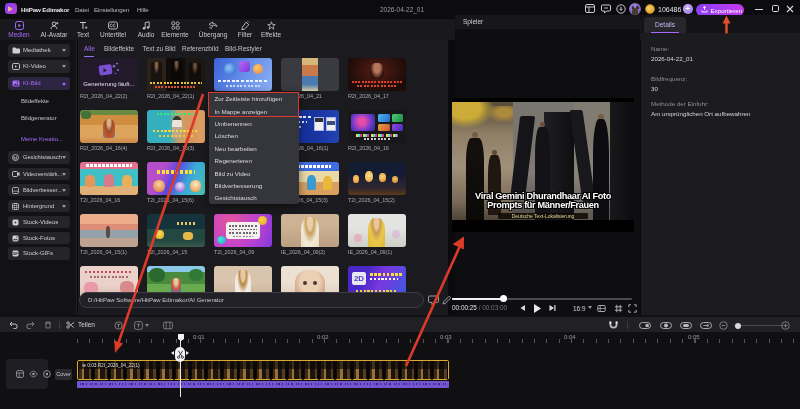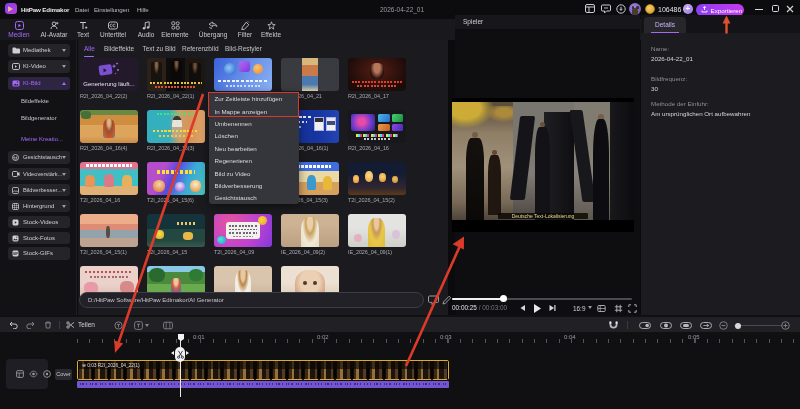--- a/index.html
+++ b/index.html
@@ -408,20 +408,26 @@
       <div class="abs" style="left:42px;top:3px;width:14px;height:12px;background:#2f7a35;border-radius:45%;"></div>
     </div>
     <div class="th" style="left:136px;top:226px;background:linear-gradient(180deg,#d9c4ae 0 50%,#c9b098);">
       <div class="abs" style="left:21px;top:4px;width:16px;height:29px;background:radial-gradient(ellipse at 50% 15%,#e8c8a0 0 18%,#b88848 30%,#f4f0e8 55%,#ece4d4);border-radius:40% 40% 0 0;"></div>
     </div>
     <div class="th" style="left:203px;top:226px;background:linear-gradient(180deg,#ece0d2 0 50%,#dccbb8);">
       <div class="abs" style="left:14px;top:4px;width:30px;height:29px;background:radial-gradient(ellipse at 50% 40%,#ecd0b4 0 45%,#d8b090 70%,#c89878);border-radius:45% 45% 20% 20%;"></div>
       <div class="abs" style="left:22px;top:15px;width:4px;height:4px;background:#4a3a30;border-radius:50%;"></div>
       <div class="abs" style="left:32px;top:15px;width:4px;height:4px;background:#4a3a30;border-radius:50%;"></div>
     </div>
+    <div class="th" style="left:270px;top:226px;background:linear-gradient(115deg,#4a28c8 0 30%,#7a38e0 55%,#3a5ae0);">
+      <div class="abs" style="left:4px;top:6px;width:14px;height:13px;background:#e8e8f0;border-radius:2px;font-size:8px;font-weight:bold;color:#5a38d0;text-align:center;line-height:13px;">2D</div>
+      <div class="abs" style="left:22px;top:7px;width:32px;height:2.6px;background:repeating-linear-gradient(90deg,#f8e03a 0 2.6px,transparent 2.6px 4.2px);"></div>
+      <div class="abs" style="left:22px;top:12px;width:28px;height:2.2px;background:repeating-linear-gradient(90deg,#fff 0 2.2px,transparent 2.2px 3.8px);"></div>
+      <div class="abs" style="left:8px;top:24px;width:42px;height:2.2px;background:repeating-linear-gradient(90deg,#e8d83a 0 2.2px,transparent 2.2px 3.8px);"></div>
+    </div>
 
     <div class="abs" style="left:1px;top:252px;width:345px;height:16px;background:#212127;border:1px solid #3c3c44;border-radius:8px;">
       <div class="abs" style="left:8px;top:4px;font-size:6px;color:#c6c6cc;">D:/HitPaw Software/HitPaw Edimakor/AI Generator</div>
     </div>
     <svg class="ic" style="left:350px;top:255px" width="11" height="10" viewBox="0 0 11 10">
         <path d="M1.5 1h8a1 1 0 0 1 1 1v4.4a1 1 0 0 1-1 1h-3.6l-2 2v-2h-2.4a1 1 0 0 1-1-1V2a1 1 0 0 1 1-1z" fill="none" stroke="#9a9aa2" stroke-width="1"></path>
       </svg>
     <svg class="ic" style="left:364px;top:255px" width="10" height="10" viewBox="0 0 10 10">
         <path d="M7.2 1.2l1.6 1.6-5.6 5.6-2.2 0.6 0.6-2.2z" fill="none" stroke="#9a9aa2" stroke-width="1"></path>
       </svg>
@@ -446,20 +452,21 @@
       </div>
       <div class="abs" style="left:122px;top:4px;width:60px;height:118px;background:linear-gradient(180deg,#969084 0 35%,#a09890 60%,#6c645c);">
         <div class="abs" style="right:0;top:0px;width:24px;height:118px;background:linear-gradient(90deg,#1c1c20,#0e0e12);"></div>
         <div class="abs" style="left:2px;top:8px;width:13px;height:92px;background:#1b1b20;border-radius:2px;transform:skewX(8deg);"></div>
         <div class="abs" style="left:24px;top:12px;width:6px;height:6px;background:#8a6a52;border-radius:50%;"></div>
         <div class="abs" style="left:19px;top:17px;width:16px;height:101px;background:#0f0f13;border-radius:35% 35% 0 0;"></div>
       </div>
       <div class="abs" style="left:0;top:0;width:182px;height:134px;background:rgba(10,8,6,0.14);"></div>
       <div class="abs" style="left:0;top:0;width:182px;height:4px;background:#000;"></div>
       <div class="abs" style="left:0;top:122px;width:182px;height:12px;background:#000;"></div>
+      <div class="abs" style="left:0;top:93.5px;width:182px;text-align:center;font-size:9.2px;font-weight:bold;color:#fff;line-height:1.04;letter-spacing:-0.35px;text-shadow:0 0 1px #000,1px 1px 0 #000,-1px -1px 0 #000,1px -1px 0 #000,-1px 1px 0 #000;">Viral Gemini Dhurandhaar AI Foto<br>Prompts für Männer/Frauen</div>
       <div class="abs" style="left:46px;top:114.5px;width:90px;height:6.5px;background:rgba(12,9,4,0.85);border-radius:1px;text-align:center;font-size:5px;color:#e8d89a;line-height:6.5px;">Deutsche Text-Lokalisierung</div>
     </div>
     <div class="abs" style="left:-3px;top:282.5px;width:180px;height:2px;background:#4a4a50;border-radius:1px;"></div>
     <div class="abs" style="left:-3px;top:282.5px;width:52px;height:2px;background:#f0f0f2;border-radius:1px;"></div>
     <div class="abs" style="left:45px;top:280px;width:7px;height:7px;background:#fff;border-radius:50%;"></div>
     <div class="abs" style="left:-3px;top:289px;font-size:6.4px;color:#e6e6ea;">00:00:25 <span style="color:#77777e;">/ 00:03:00</span></div>
     <svg class="ic" style="left:64px;top:289px" width="8" height="8" viewBox="0 0 8 8">
         <path d="M6 1v6L1.5 4z" fill="#d8d8dc"></path>
       </svg>
     <svg class="ic" style="left:77px;top:287.5px" width="10" height="11" viewBox="0 0 10 11">

